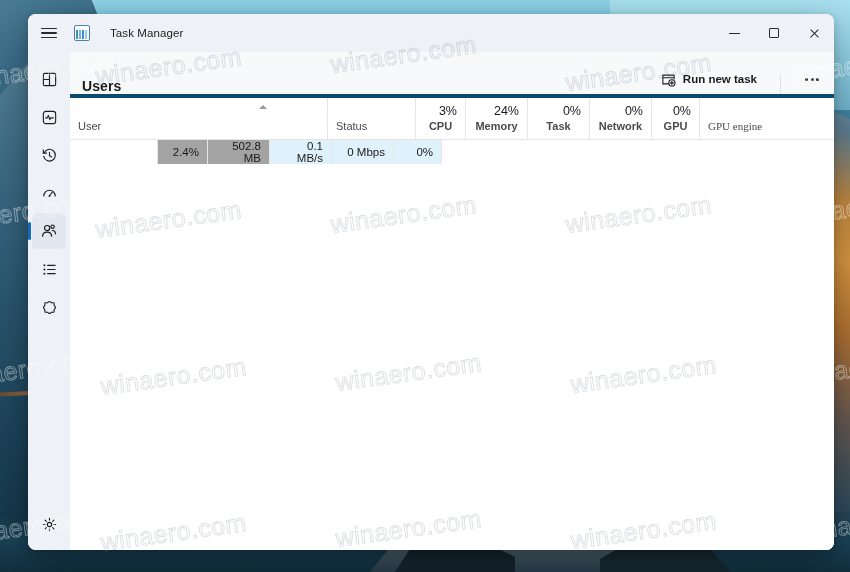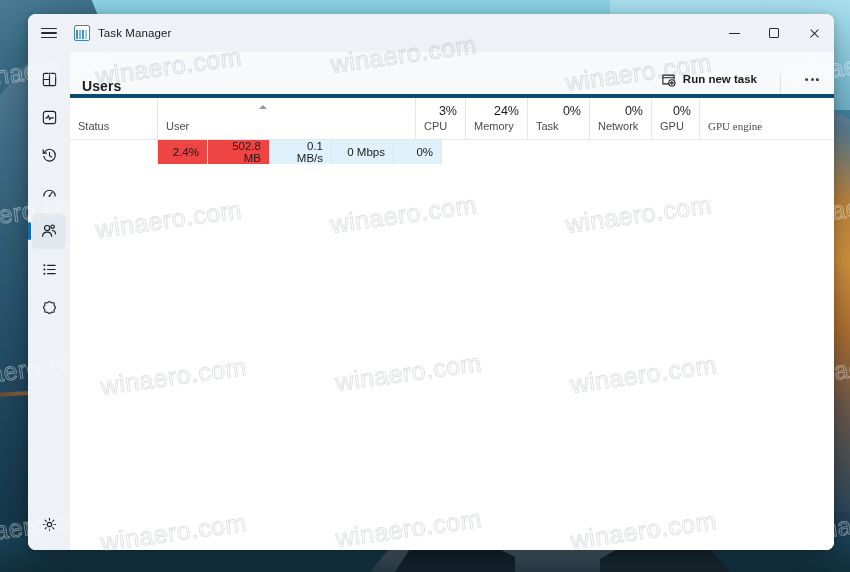--- a/index.html
+++ b/index.html
@@ -107,21 +107,21 @@
     content: ""; position: absolute; left: 1px; right: 1px; bottom: 1px; height: 9px;
     background:
       linear-gradient(90deg,
         #3f8fc4 0 2px, transparent 2px 3px,
         #6fb6e0 3px 5px, transparent 5px 6px,
         #3f8fc4 6px 8px, transparent 8px 9px,
         #8ecdee 9px 11px, transparent 11px 12px,
         #3f8fc4 12px 14px);
   }
   .app-title {
-    margin-left: 8px;
+    margin-left: 20px;
     font-size: 11.5px; color: #1c1c1c; letter-spacing: .1px;
   }
   .winctl { position: absolute; right: 0; top: 0; height: 38px; display: flex; }
   .winbtn {
     width: 40px; height: 38px;
     display: flex; align-items: center; justify-content: center;
     cursor: pointer; color: #2b2b2b;
   }
   .winbtn .min { width: 11px; height: 1px; background: currentColor; }
   .winbtn .max { width: 10px; height: 10px; border: 1.2px solid currentColor; border-radius: 1px; }
@@ -205,21 +205,21 @@
 
   #thead {
     height: 42px; flex: 0 0 42px;
     border-bottom: 1px solid #e6e6e6;
     background: #fff;
     position: relative;
   }
   #thead .cell { cursor: pointer; padding-bottom: 6px; }
   .hdr-pct { font-size: 12.5px; color: #1a1a1a; text-align: right; line-height: 15px; }
   .hdr-lbl { font-size: 11px; color: #4a4a4a; line-height: 14px; }
-  .hdr-lbl.r { text-align: left; }
+  .hdr-lbl.r { text-align: center; font-weight: bold; }
   .sort-caret {
     position: absolute; left: 189px; top: 7px;
     width: 0; height: 0;
     border-left: 4px solid transparent; border-right: 4px solid transparent;
     border-bottom: 4px solid #9a9a9a;
   }
 
   #tbody { background: #fff; }
   .datarow { height: 24px; display: flex; cursor: default; }
   .datarow .cell { justify-content: center; padding-top: 0; padding-bottom: 0; }
@@ -242,21 +242,21 @@
     position: relative; overflow: hidden;
   }
   .user-avatar::after {
     content: ""; position: absolute; left: -2px; bottom: -3px; width: 16px; height: 9px;
     background: #0d2f4a; transform: rotate(-14deg);
   }
   .user-name { font-size: 11.5px; color: #1a1a1a; white-space: nowrap; }
   .user-name-blank { flex: 1; }
   .user-tail { font-size: 11.5px; color: #1a1a1a; white-space: nowrap; }
   .val { font-size: 11.5px; color: #1a1a1a; text-align: right; width: 100%; }
-  .hl-strong { background: #ef4444; }
+  .hl-strong { background: #a3a3a3; }
   .hl-light  { background: #dff1fb; }
 
   
   .c-user    { flex: 0 0 258px; }
   .c-status  { flex: 0 0 88px; }
   .c-cpu     { flex: 0 0 50px; }
   .c-mem     { flex: 0 0 62px; }
   .c-disk    { flex: 0 0 62px; }
   .c-net     { flex: 0 0 62px; }
   .c-gpu     { flex: 0 0 48px; }
@@ -432,26 +432,26 @@
             <i></i>
             <i></i>
         </div>
       </div>
 
       <div id="table">
 
         <div id="thead" class="trow">
           <div class="sort-caret"></div>
 
+          <div class="cell c-user">
+            <div class="hdr-lbl">User</div>
+          </div>
+
           <div class="cell c-status">
             <div class="hdr-lbl">Status</div>
-          </div>
-
-          <div class="cell c-user">
-            <div class="hdr-lbl">User</div>
           </div>
 
           <div class="cell c-cpu">
             <div class="hdr-pct">3%</div>
             <div class="hdr-lbl r">CPU</div>
           </div>
 
           <div class="cell c-mem">
             <div class="hdr-pct">24%</div>
             <div class="hdr-lbl r">Memory</div>

